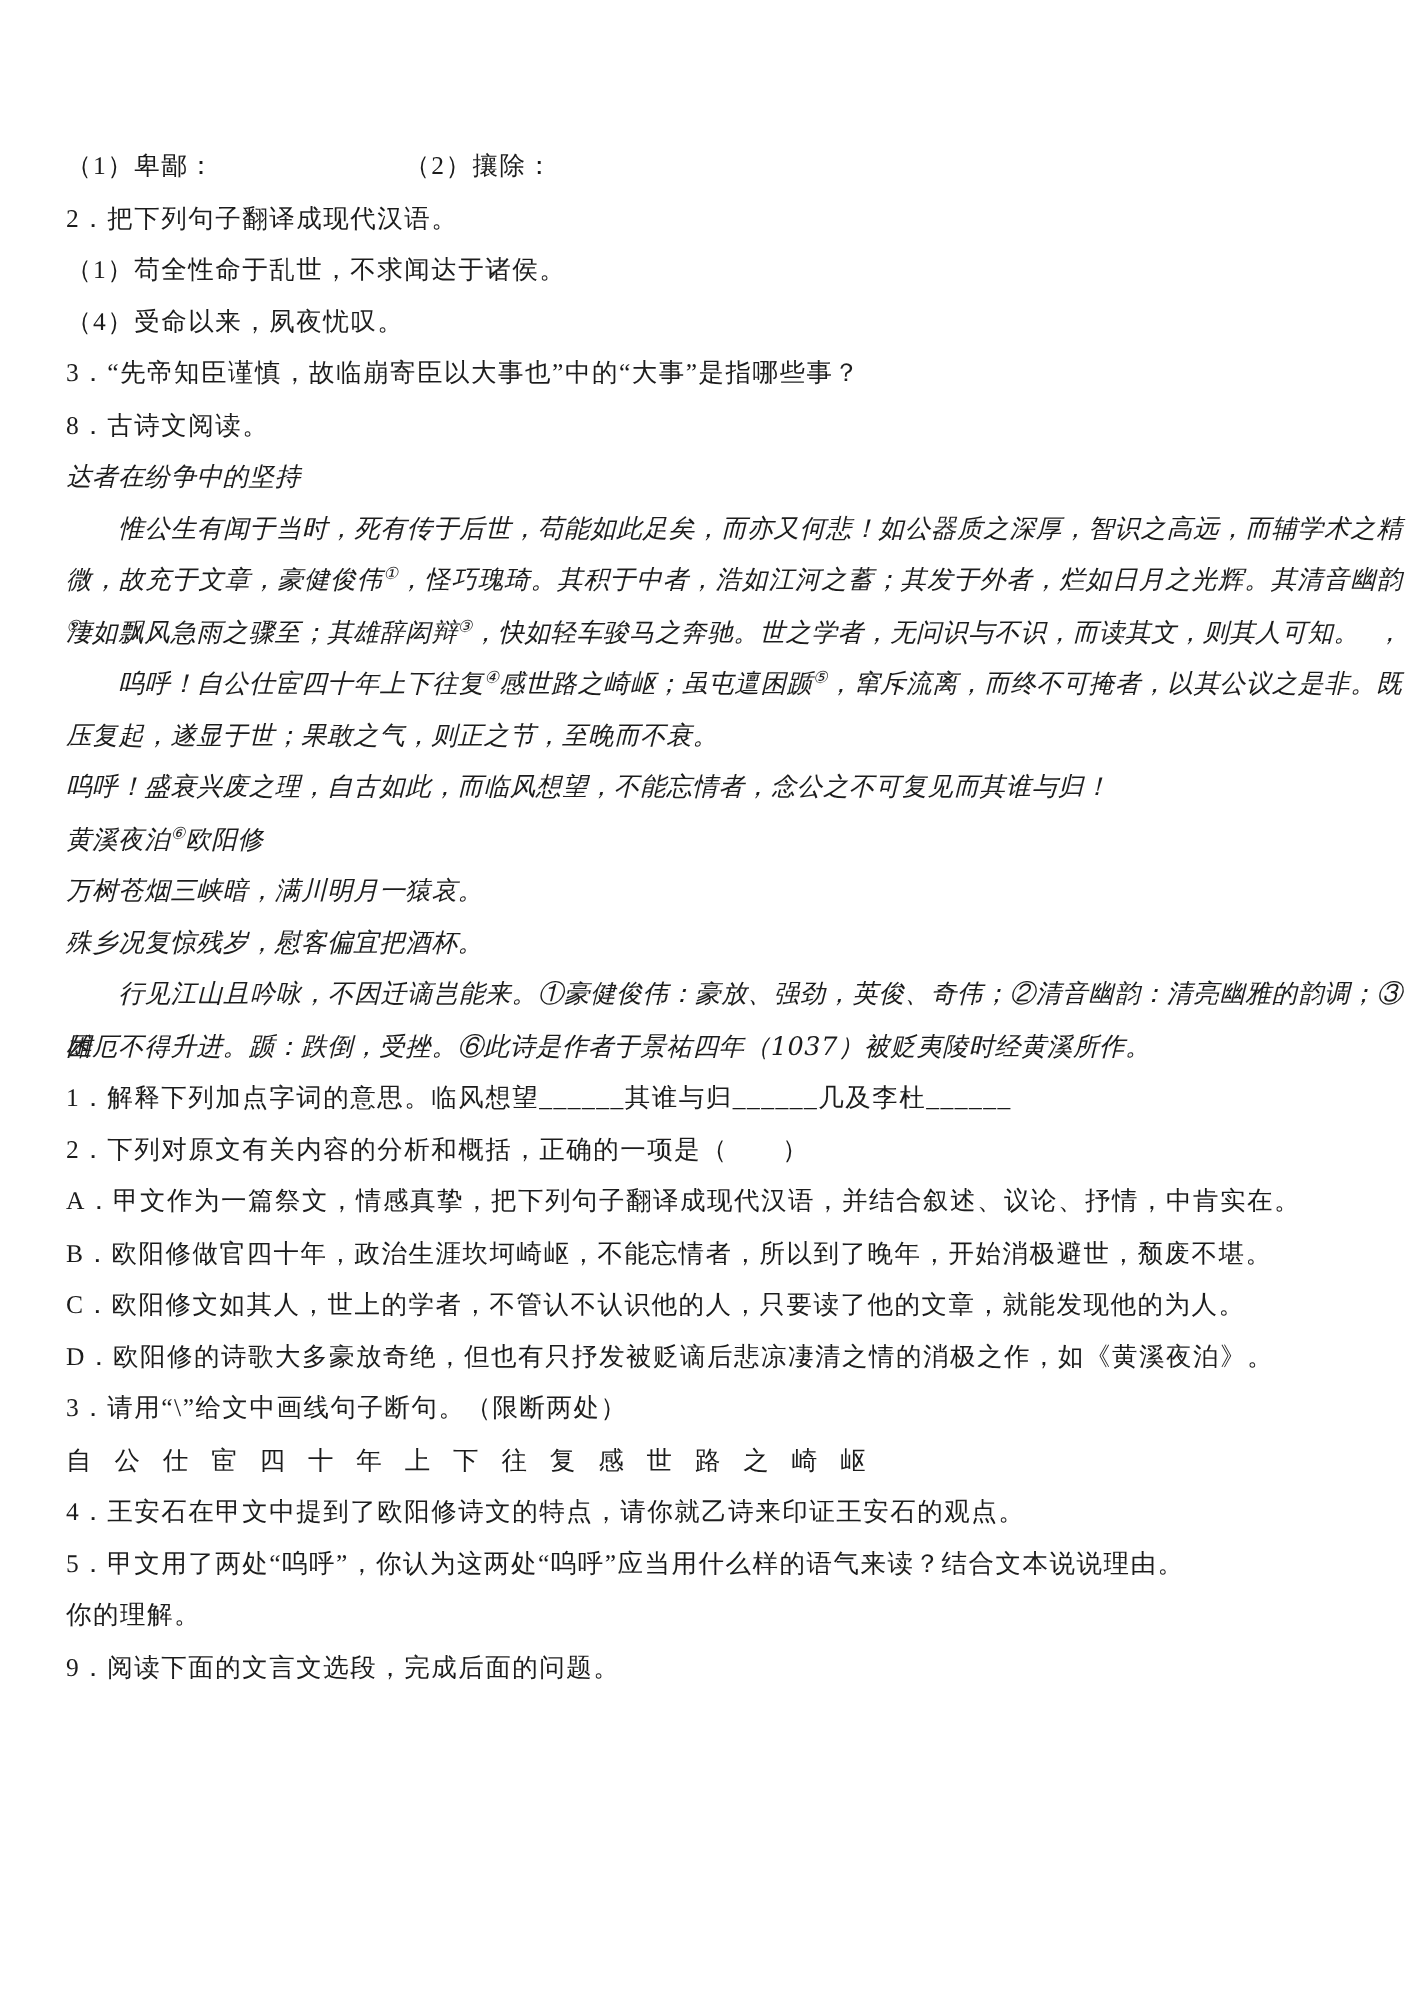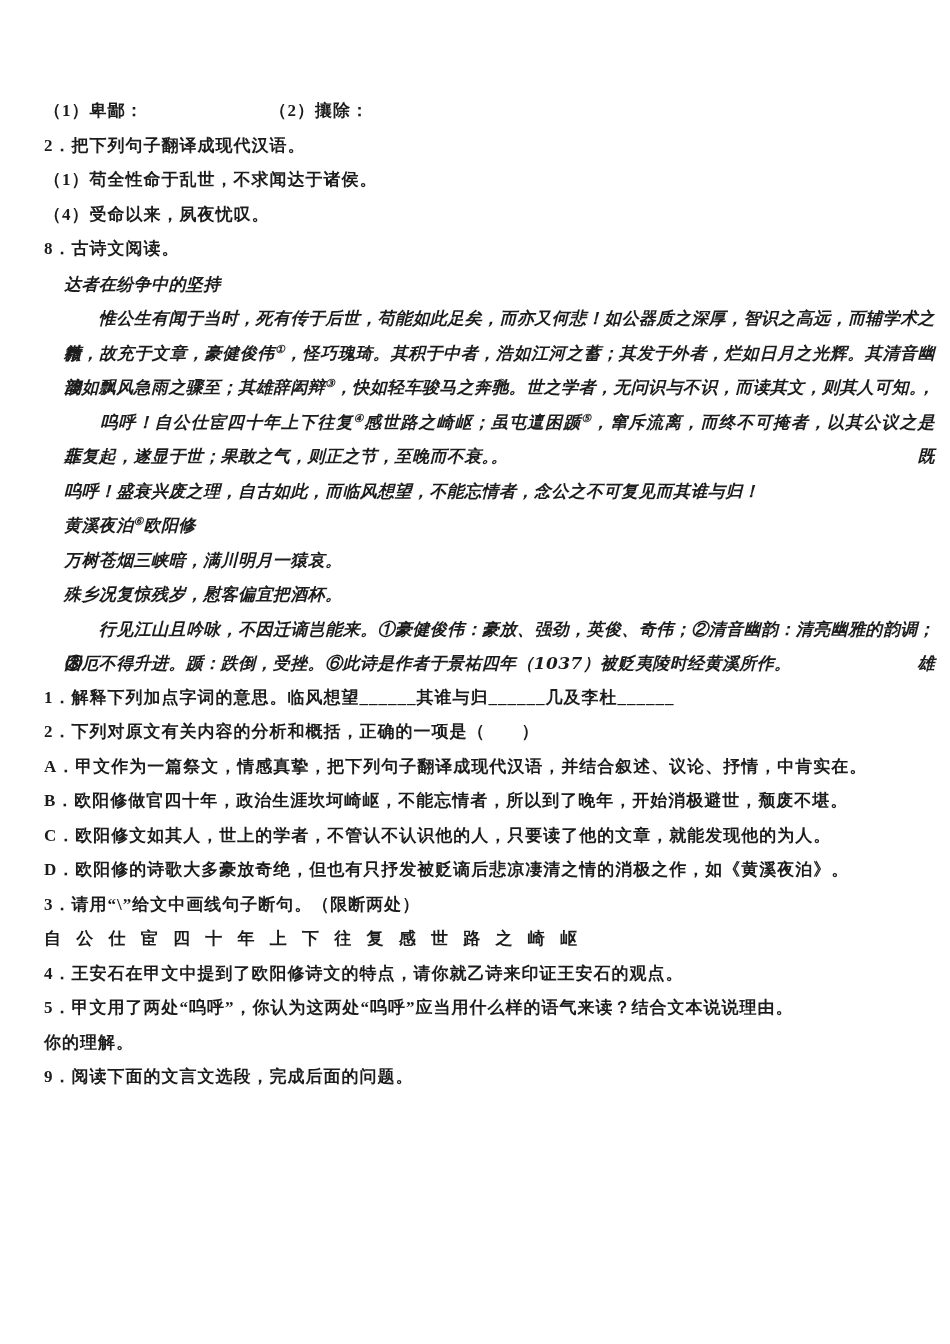--- a/index.html
+++ b/index.html
@@ -12,37 +12,35 @@
     height: 1344px;
     overflow: hidden;
     color: #1c1c1c;
   }
   .page {
     box-sizing: border-box;
     width: 950px;
     height: 1344px;
     padding: 94px 15px 0 44px;
     background: #ffffff;
-    font-weight: bold;
   }
   .line {
     height: 34.5px;
     line-height: 34.5px;
     font-size: 17px;
     white-space: pre;
     letter-spacing: 1px;
   }
   .song {
     font-family: "Liberation Serif", "DejaVu Serif", serif;
   }
   .kai {
     font-family: "DejaVu Serif", "Liberation Serif", serif;
     font-style: italic;
     letter-spacing: 0.4px;
-    margin-left: 20px;
   }
   .just {
     text-align: justify;
     text-align-last: justify;
     white-space: normal;
   }
   .spread {
     word-spacing: 7px;
     letter-spacing: 2px;
   }
@@ -55,20 +53,21 @@
 </style>
 </head>
 <body>
 
 <div class="page">
   <div id="doc">
       <div class="line song">（1）卑鄙：　　　　　　　（2）攘除：</div>
       <div class="line song">2．把下列句子翻译成现代汉语。</div>
       <div class="line song">（1）苟全性命于乱世，不求闻达于诸侯。</div>
       <div class="line song">（4）受命以来，夙夜忧叹。</div>
+      <div class="line song">3．“先帝知臣谨慎，故临崩寄臣以大事也”中的“大事”是指哪些事？</div>
       <div class="line song">8．古诗文阅读。</div>
       <div class="line kai">达者在纷争中的坚持</div>
       <div class="line kai just">　　惟公生有闻于当时，死有传于后世，苟能如此足矣，而亦又何悲！如公器质之深厚，智识之高远，而辅学术之精</div>
       <div class="line kai just">微，故充于文章，豪健俊伟<sup>①</sup>，怪巧瑰琦。其积于中者，浩如江河之蓄；其发于外者，烂如日月之光辉。其清音幽韵<sup>②</sup>，</div>
       <div class="line kai">凄如飘风急雨之骤至；其雄辞闳辩<sup>③</sup>，快如轻车骏马之奔驰。世之学者，无问识与不识，而读其文，则其人可知。</div>
       <div class="line kai just">　　呜呼！自公仕宦四十年上下往复<sup>④</sup>感世路之崎岖；虽屯邅困踬<sup>⑤</sup>，窜斥流离，而终不可掩者，以其公议之是非。既</div>
       <div class="line kai">压复起，遂显于世；果敢之气，则正之节，至晚而不衰。</div>
       <div class="line kai">呜呼！盛衰兴废之理，自古如此，而临风想望，不能忘情者，念公之不可复见而其谁与归！</div>
       <div class="line kai">黄溪夜泊<sup>⑥</sup>欧阳修</div>
       <div class="line kai">万树苍烟三峡暗，满川明月一猿哀。</div>

